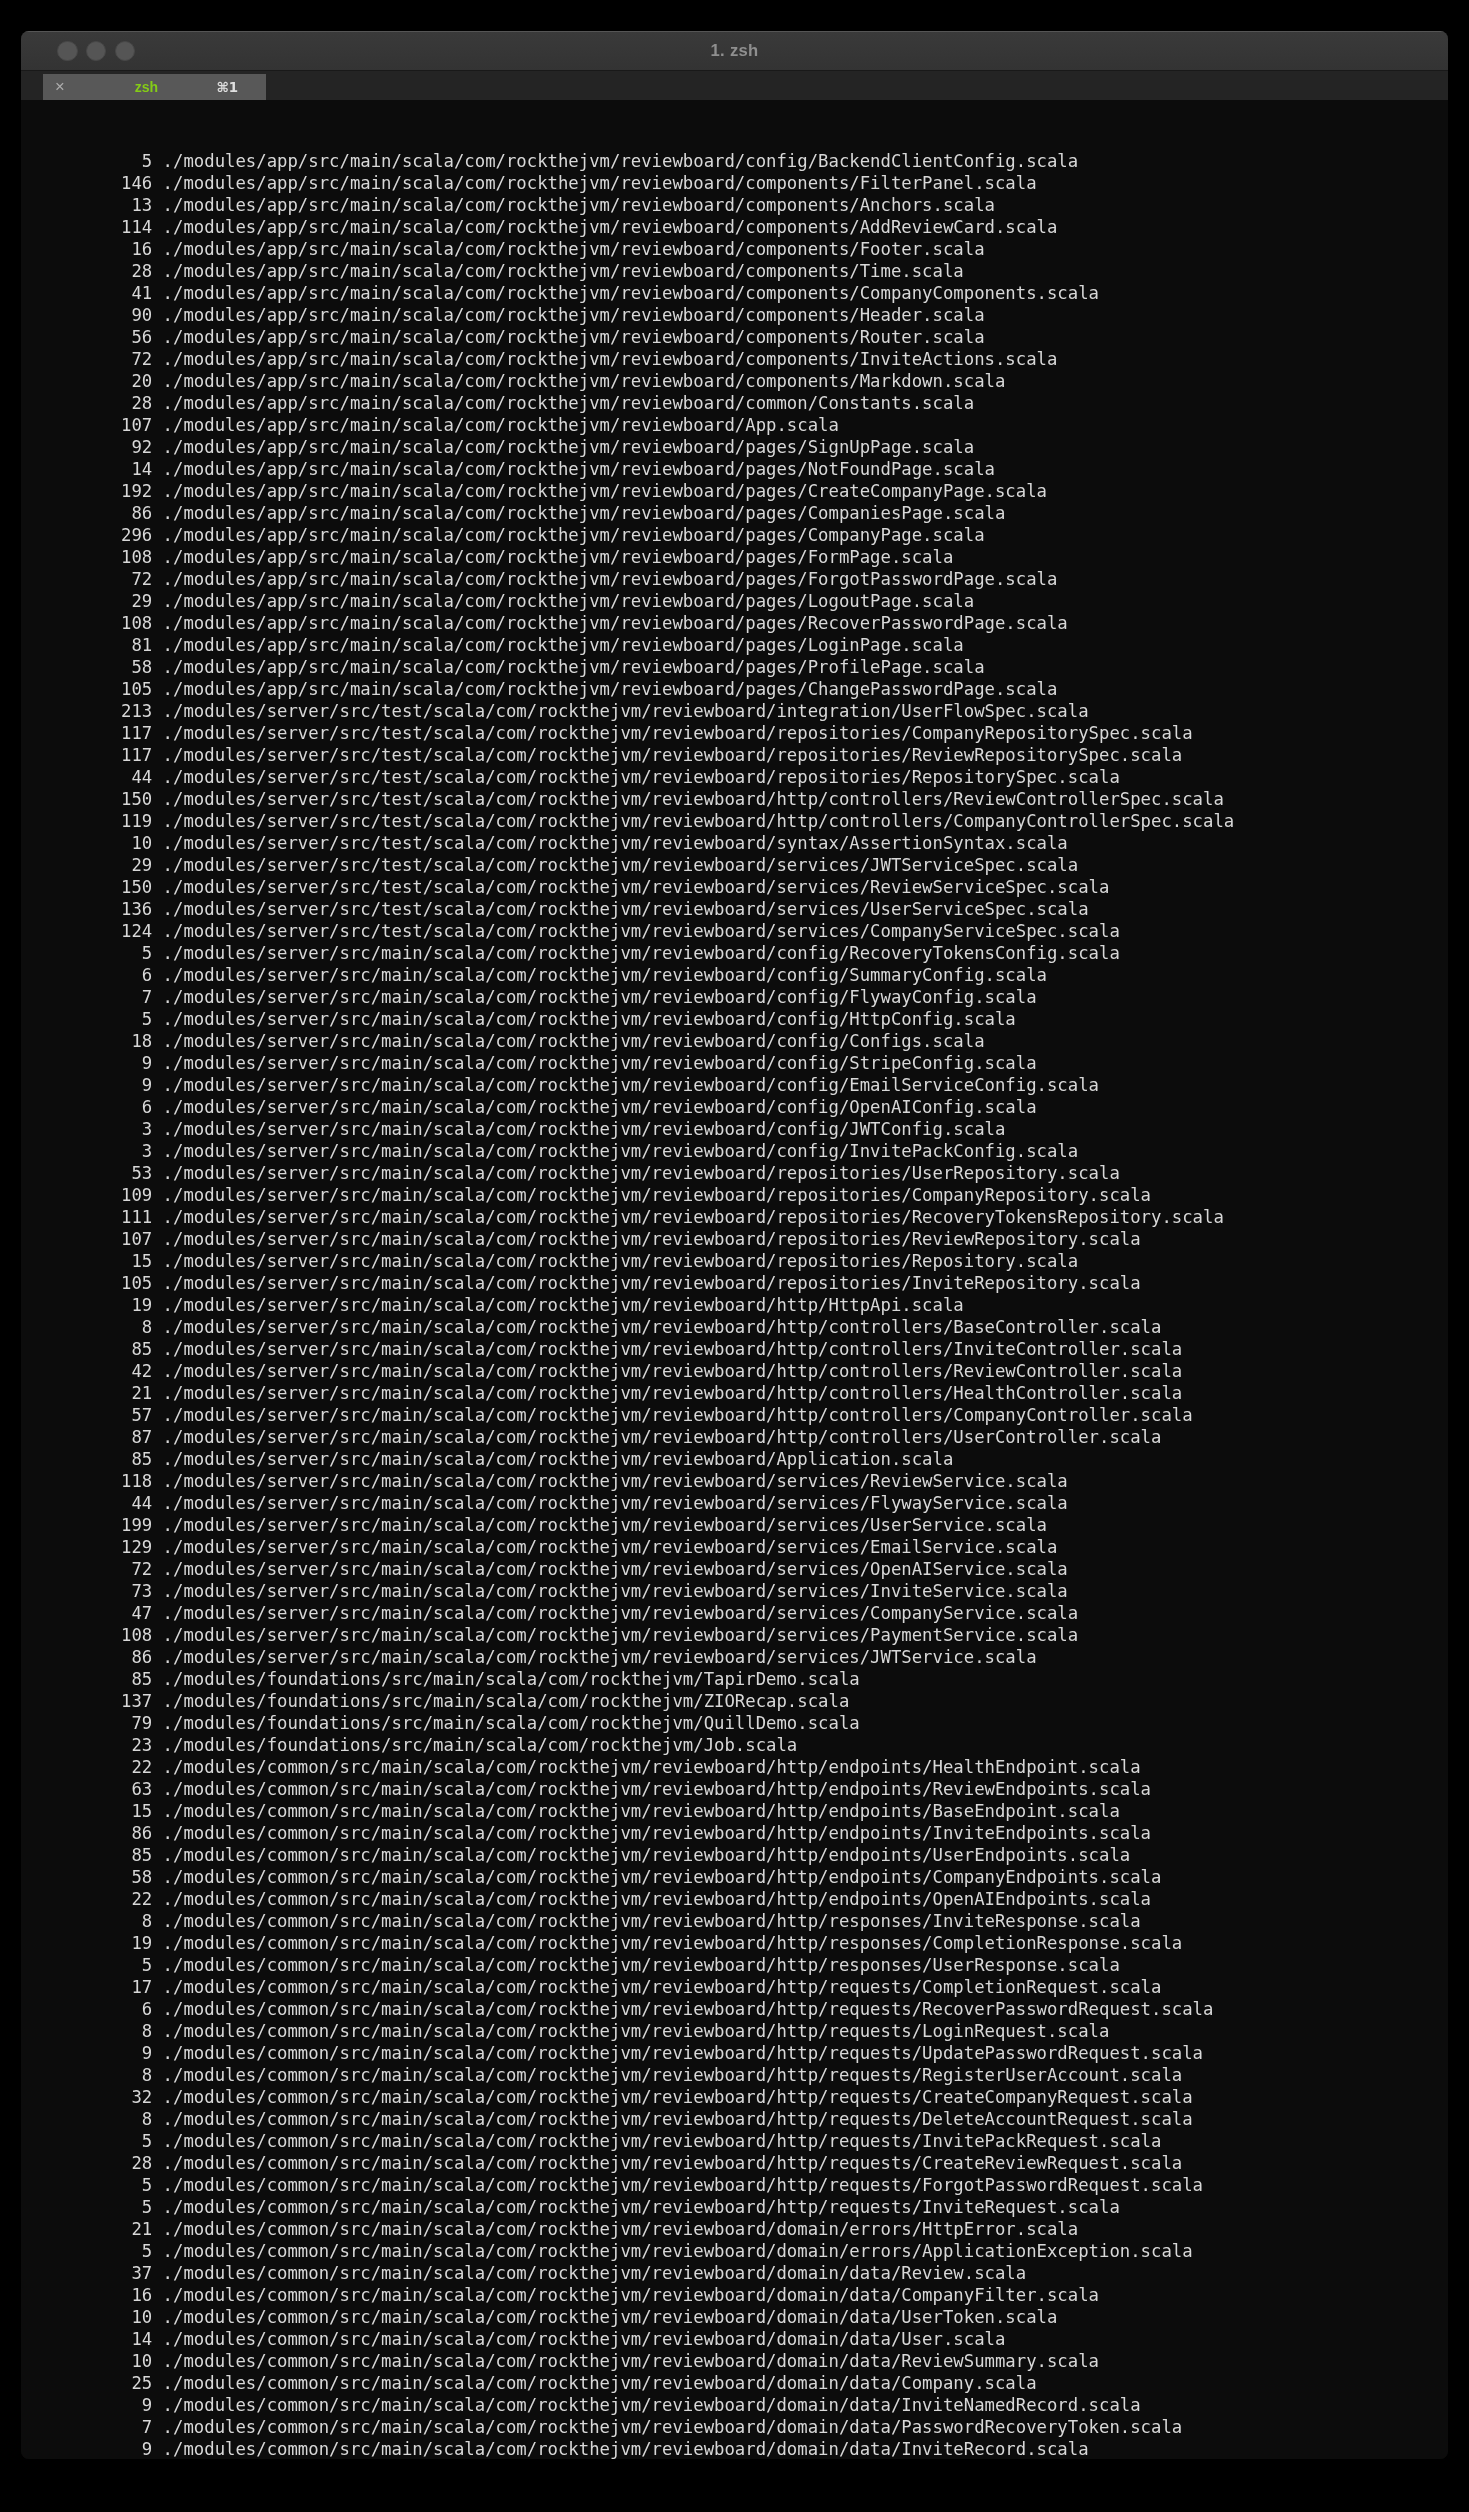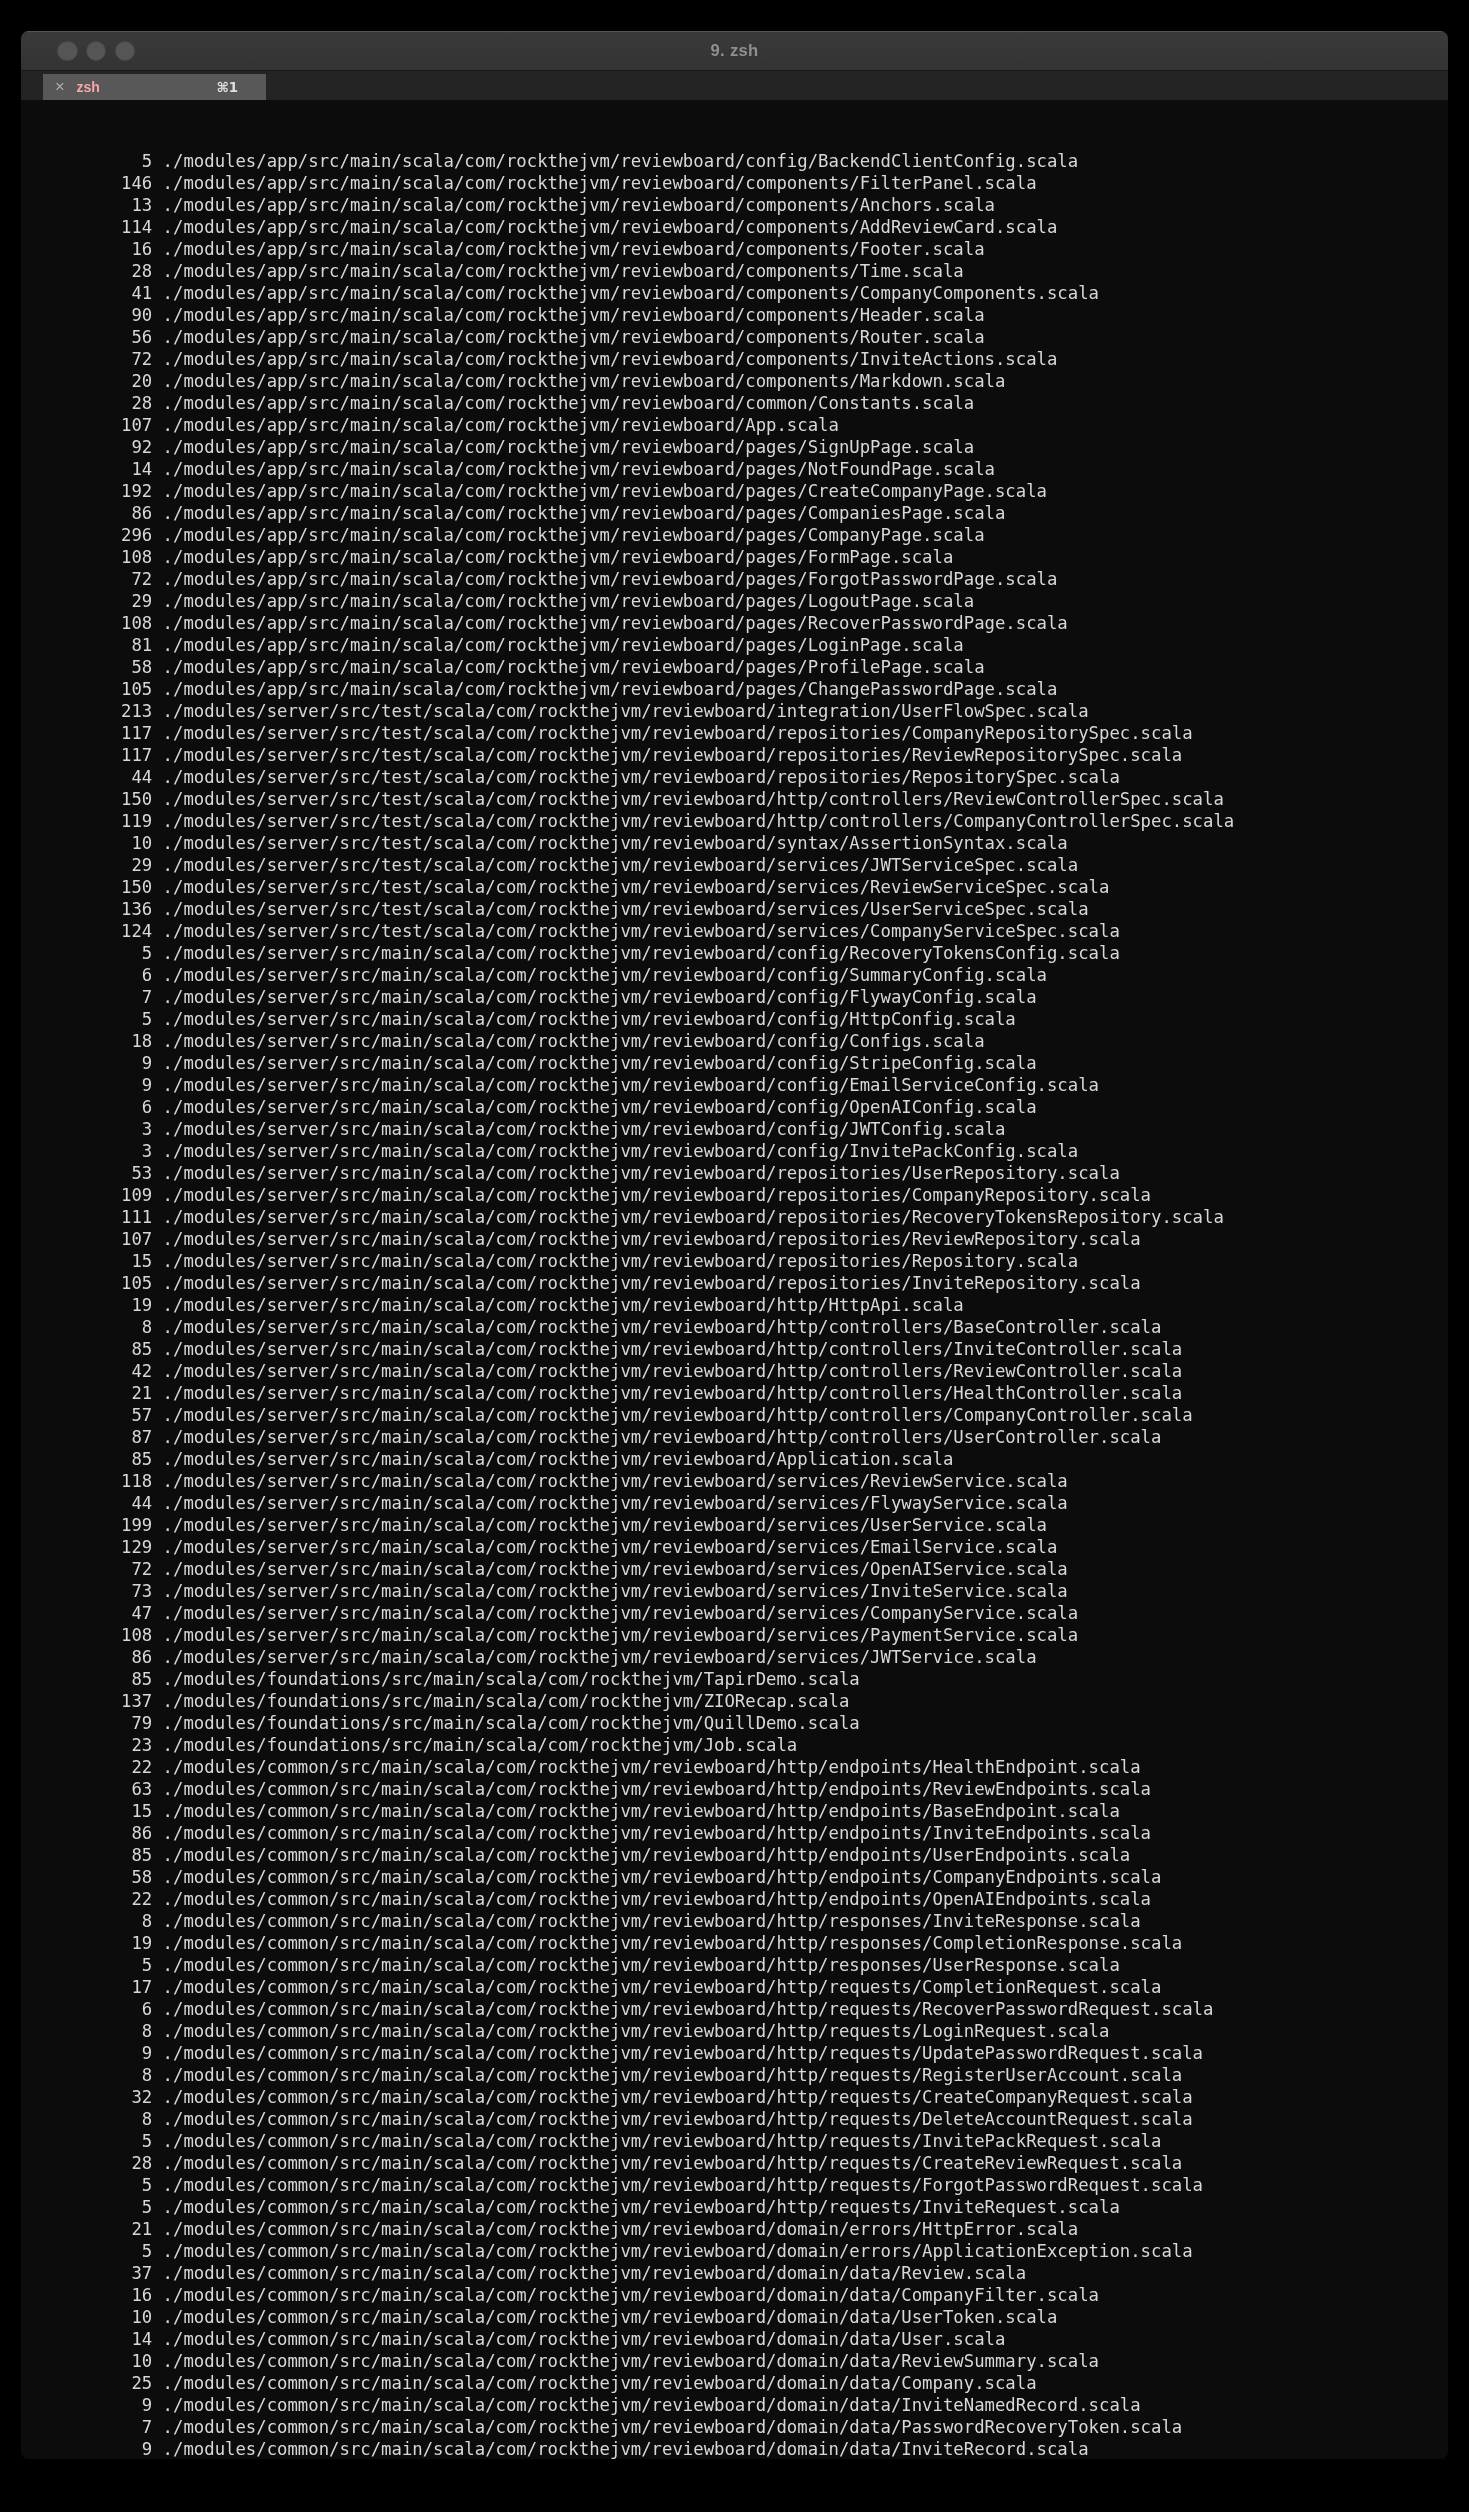--- a/index.html
+++ b/index.html
@@ -11,42 +11,42 @@
   .titlebar{height:38px;background:linear-gradient(#3a3a3a,#333333);
             border-top:0.6px solid #555;border-bottom:0.6px solid #191919;
             display:flex;align-items:center;justify-content:center;position:relative;}
   .lights{position:absolute;left:36px;top:0;height:100%;display:flex;align-items:center;gap:8.3px;}
   .light{width:18.6px;height:18.6px;border-radius:50%;background:#555;border:0.6px solid #474747;}
   .title{color:#8f8f8f;font-size:16.6px;font-weight:700;letter-spacing:0.3px;}
   .tabbar{height:29px;background:#242424;display:flex;align-items:flex-end;}
   .tab{margin-left:22.4px;width:223px;height:25.6px;background:#585858;
        display:flex;align-items:center;color:#ededed;}
   .tab-close{width:33px;text-align:center;color:#adadad;font-size:16.6px;line-height:25.6px;}
-  .tab-label{flex:1;text-align:left;font-size:14px;font-weight:700;color:#fca5a5;}
+  .tab-label{flex:1;text-align:center;font-size:14px;font-weight:700;color:#84cc16;}
   .tab-shortcut{width:50px;font-size:13.4px;font-weight:700;color:#e0e0e0;
                 font-family:"DejaVu Sans",sans-serif;}
   .term{height:2362px;background:var(--terminal-bg,#0c0c0c);padding:5.8px 0 0 48px;
         font-family:"DejaVu Sans Mono",monospace;font-size:17.3px;line-height:22px;
         color:var(--terminal-fg,#d8d8d8);white-space:pre;}
   .row{height:22px;}
   .cnt{display:inline-block;width:8ch;text-align:right;}
   .pth{margin-left:1ch;}
 </style>
 </head>
 <body>
 
 <div class="window">
 
   <div class="titlebar">
     <div class="lights">
       <span class="light"></span>
       <span class="light"></span>
       <span class="light"></span>
     </div>
-    <span class="title">9. zsh</span>
+    <span class="title">1. zsh</span>
   </div>
 
   <div class="tabbar">
     <div class="tab">
       <span class="tab-close">×</span>
       <span class="tab-label">zsh</span>
       <span class="tab-shortcut">⌘1</span>
     </div>
   </div>
 

